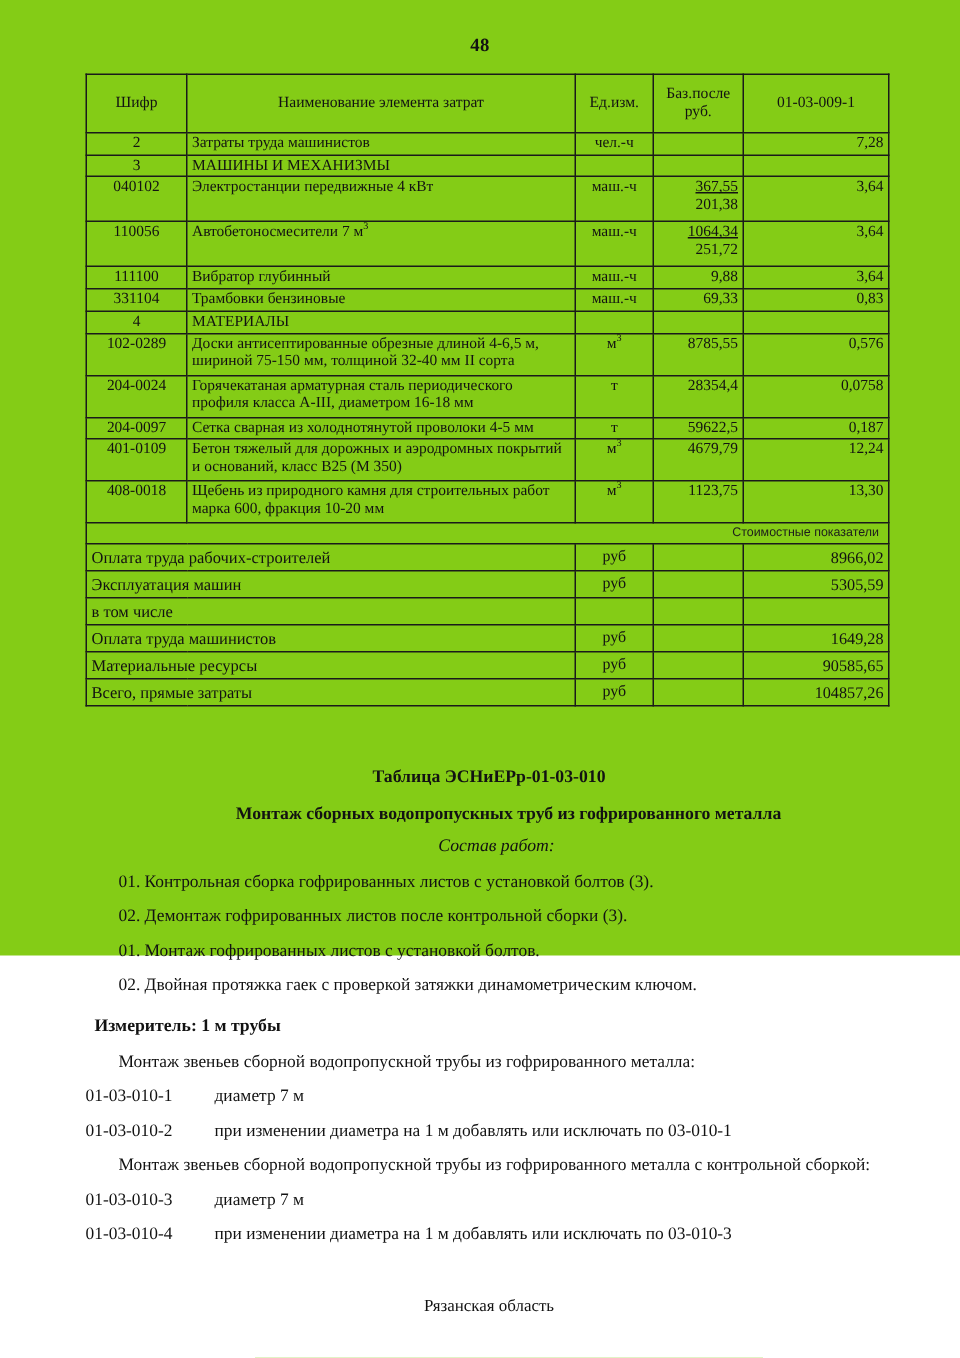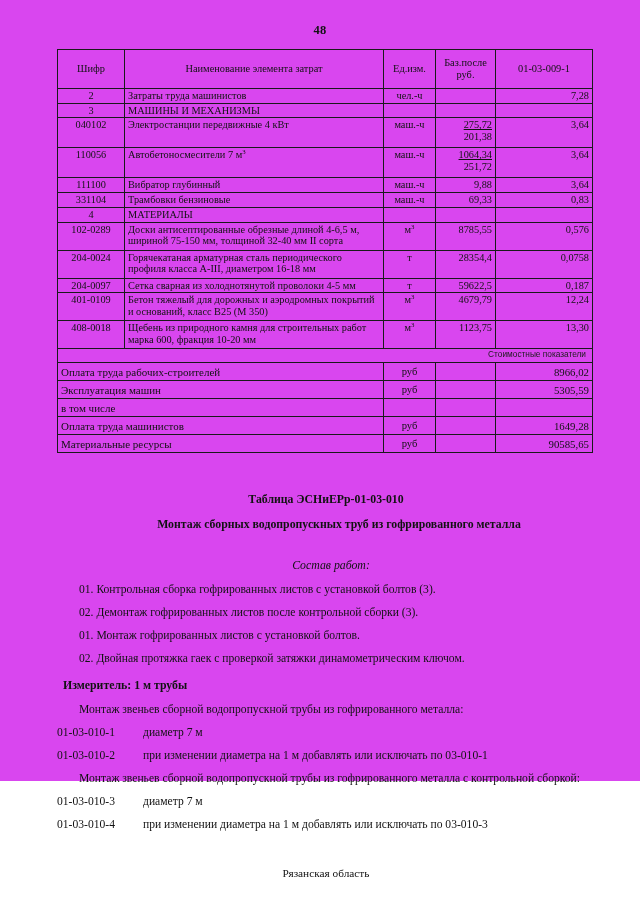--- a/index.html
+++ b/index.html
@@ -11,22 +11,22 @@
     width: 640px;
     height: 905px;
     font-family: "Liberation Serif", "DejaVu Serif", serif;
     color: #121212;
     position: relative;
     overflow: hidden;
   }
   .page {
     position: relative;
     width: 640px;
-    height: 781px;
-    background: #d946ef;
+    height: 637px;
+    background: #84cc16;
     box-sizing: border-box;
   }
 
   
   .page-number {
     text-align: center;
     font-size: 12.5px;
     font-weight: bold;
     padding-top: 23px;
     letter-spacing: 0.3px;
@@ -108,21 +108,21 @@
   .tbl-title {
     font-weight: bold;
     font-size: 11.8px;
     margin-bottom: 7px;
     text-align: center;
   }
   .tbl-subtitle {
     font-weight: bold;
     font-size: 11.8px;
     text-align: center;
-    margin-bottom: 24px;
+    margin-bottom: 4px;
     padding-left: 26px;
   }
   .sostav {
     font-style: italic;
     text-align: center;
     font-size: 11.8px;
     margin-bottom: 7px;
     padding-left: 10px;
   }
   .work-item {
@@ -199,21 +199,21 @@
           <td class="td-name b">МАШИНЫ И МЕХАНИЗМЫ</td>
           <td class="td-unit"></td>
           <td class="td-price"></td>
           <td class="td-val"></td>
         </tr>
         <tr class="r-tall">
           <td class="td-code">040102</td>
           <td class="td-name">Электростанции передвижные 4 кВт</td>
           <td class="td-unit">маш.-ч</td>
           <td class="td-price">
-            <span class="ul-num">275,72</span>
+            <span class="ul-num">367,55</span>
             <span class="sub-num">201,38</span>
           </td>
           <td class="td-val">3,64</td>
         </tr>
         <tr class="r-tall">
           <td class="td-code">110056</td>
           <td class="td-name">Автобетоносмесители 7 м<sup>3</sup></td>
           <td class="td-unit">маш.-ч</td>
           <td class="td-price">
             <span class="ul-num">1064,34</span>
@@ -302,20 +302,26 @@
           <td colspan="2" class="sum-label">Оплата труда машинистов</td>
           <td class="sum-unit">руб</td>
           <td></td>
           <td class="sum-val">1649,28</td>
         </tr>
         <tr class="sum-row">
           <td colspan="2" class="sum-label b">Материальные ресурсы</td>
           <td class="sum-unit b">руб</td>
           <td></td>
           <td class="sum-val b">90585,65</td>
+        </tr>
+        <tr class="sum-row">
+          <td colspan="2" class="sum-label b">Всего, прямые затраты</td>
+          <td class="sum-unit b">руб</td>
+          <td></td>
+          <td class="sum-val b">104857,26</td>
         </tr>
       </tbody>
   </table>
 
   <div class="text-block">
     <div class="tbl-title">Таблица  ЭСНиЕРр-01-03-010</div>
     <div class="tbl-subtitle">Монтаж сборных водопропускных труб из гофрированного металла</div>
     <div class="sostav">Состав работ:</div>
     <div id="works-list">
         <div class="work-item">01. Контрольная сборка гофрированных листов с установкой болтов (3).</div>

